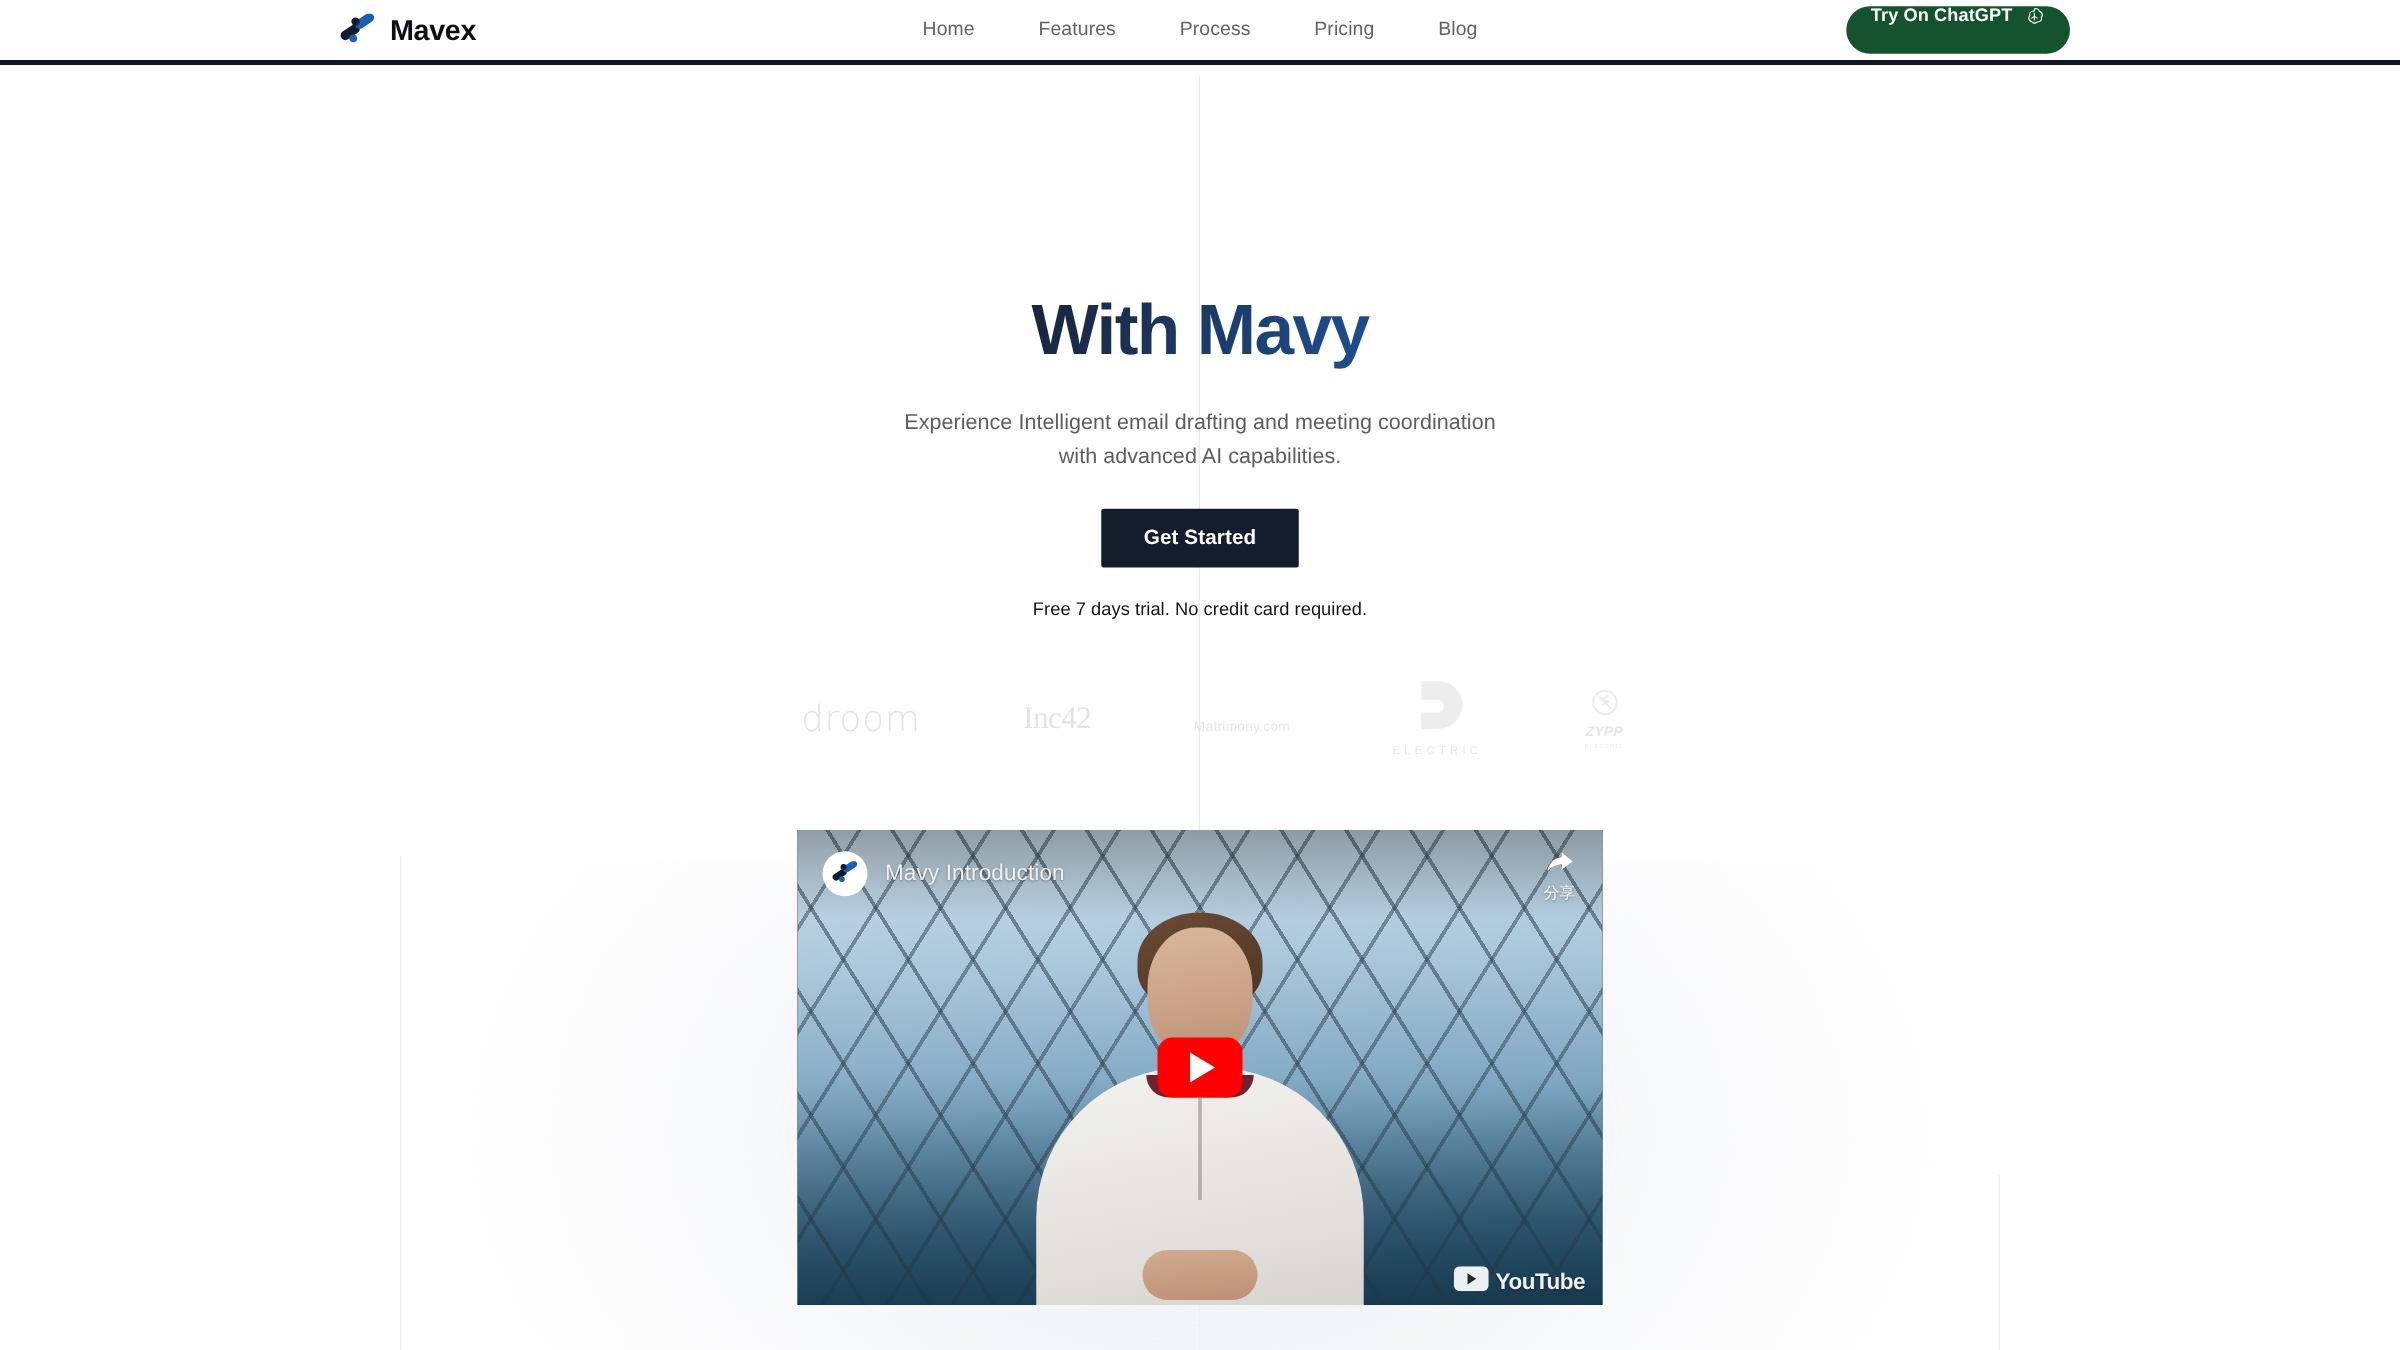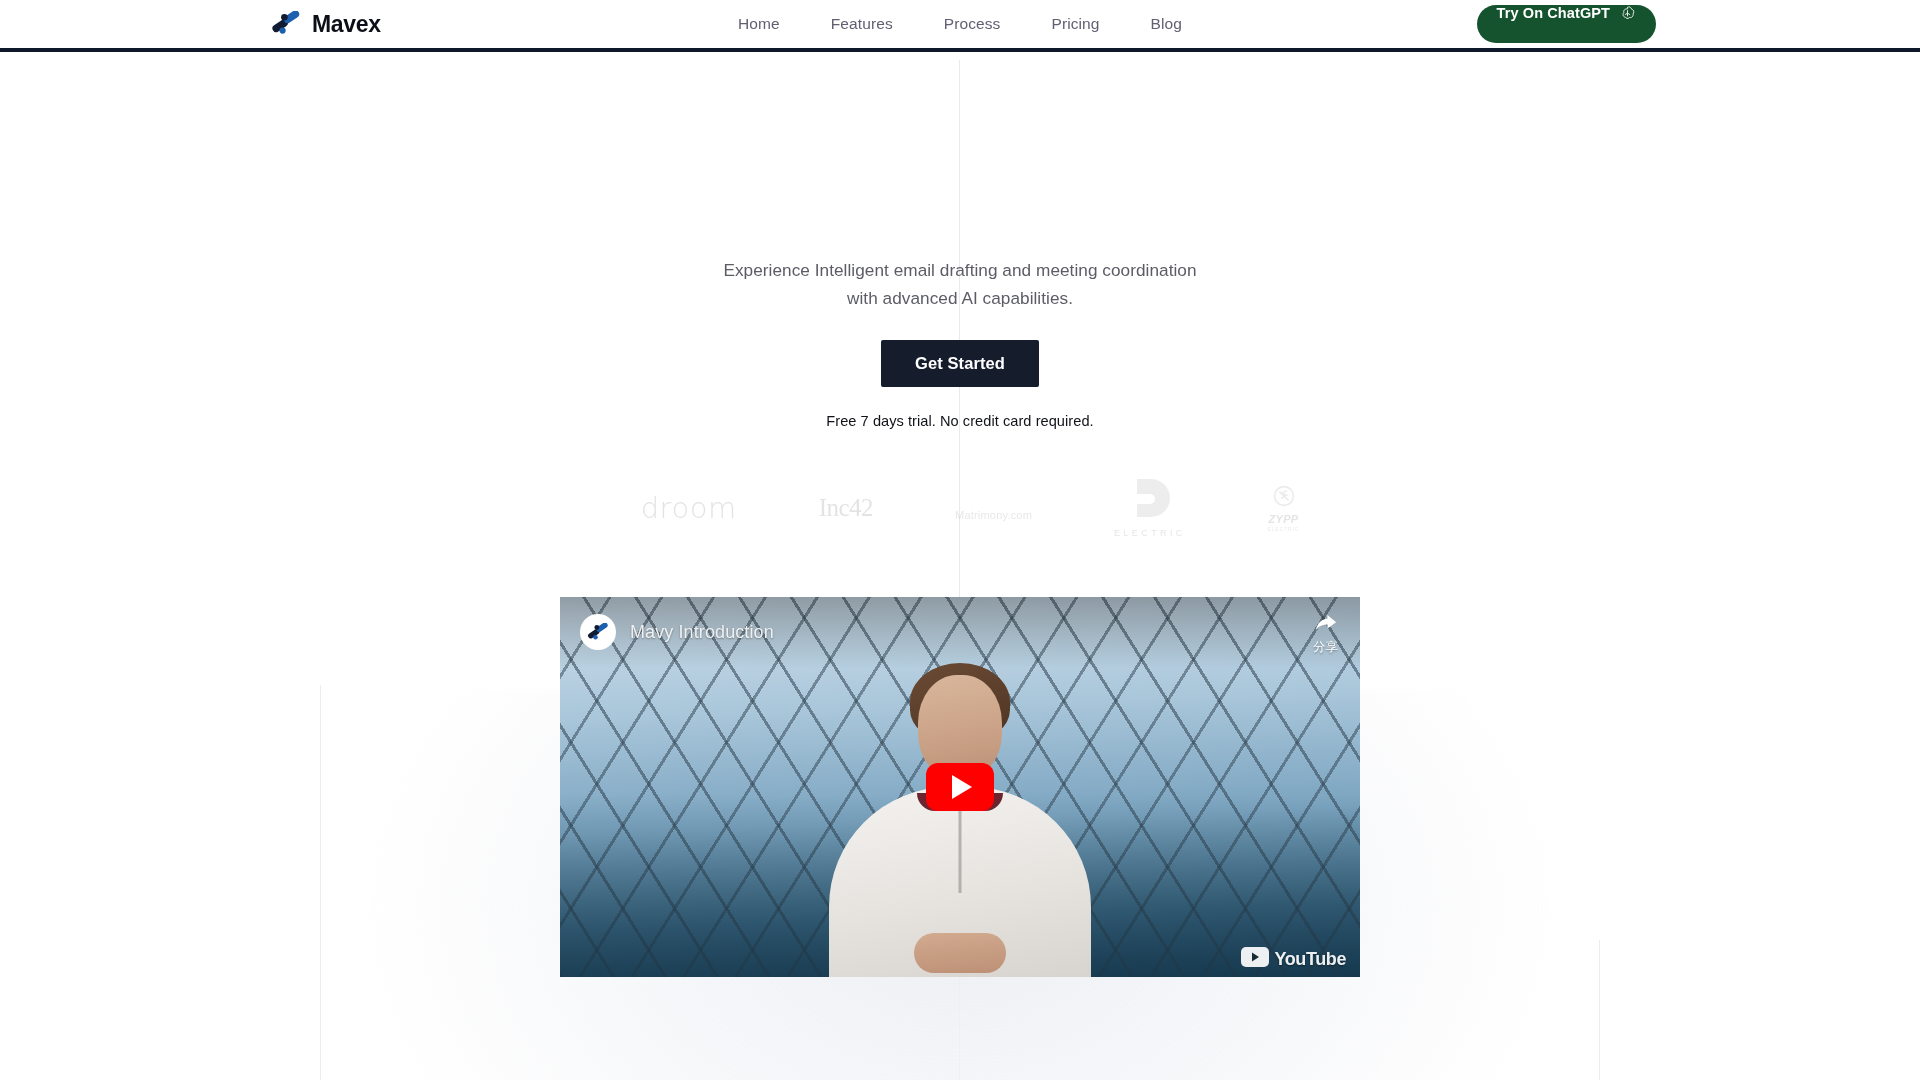--- a/index.html
+++ b/index.html
@@ -236,21 +236,21 @@
   .logo-zypp .zsub {
     font-size: 4.6px;
     letter-spacing: 1.1px;
     color: #bcbec3;
   }
 
   
   .video-wrap {
     position: relative;
     z-index: 3;
-    width: 800px;
+    width: 644px;
     margin: 54px auto 0;
     height: 380px;
     overflow: hidden;
     background: #14232f;
   }
   .video-bg {
     position: absolute;
     inset: 0;
     background:
       linear-gradient(180deg, rgba(214,226,236,0.0) 0%, rgba(20,45,62,0.0) 52%, rgba(12,40,56,0.45) 100%),
@@ -466,20 +466,21 @@
         </svg>
       </span>
     </button>
 
   </header>
 
   <section class="hero">
 
     <h1 class="headline">
       <br>
+      <span>With Mavy</span>
     </h1>
 
     <p class="sub">
       <span>Experience Intelligent email drafting and meeting coordination</span><br>
       <span>with advanced AI capabilities.</span>
     </p>
 
     <button class="get-started">Get Started</button>
 
     <p class="trial">Free 7 days trial. No credit card required.</p>

